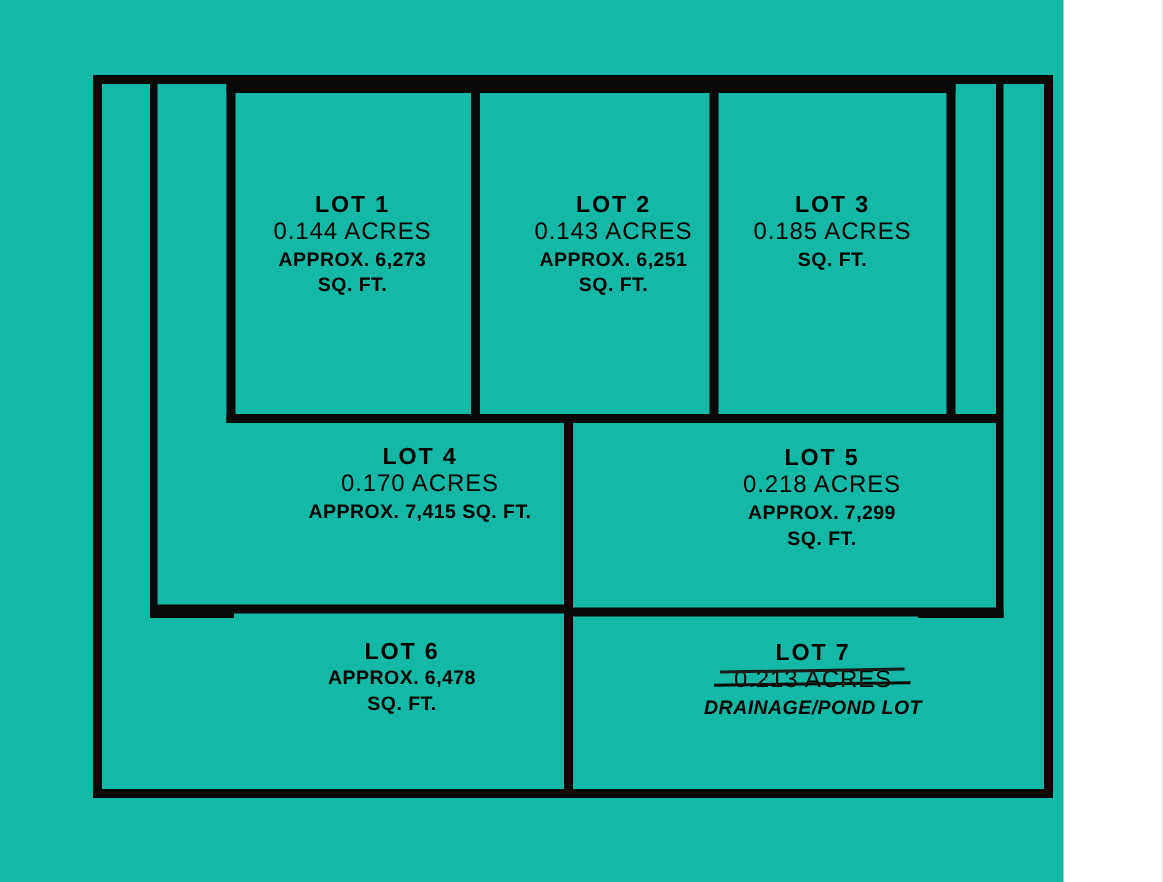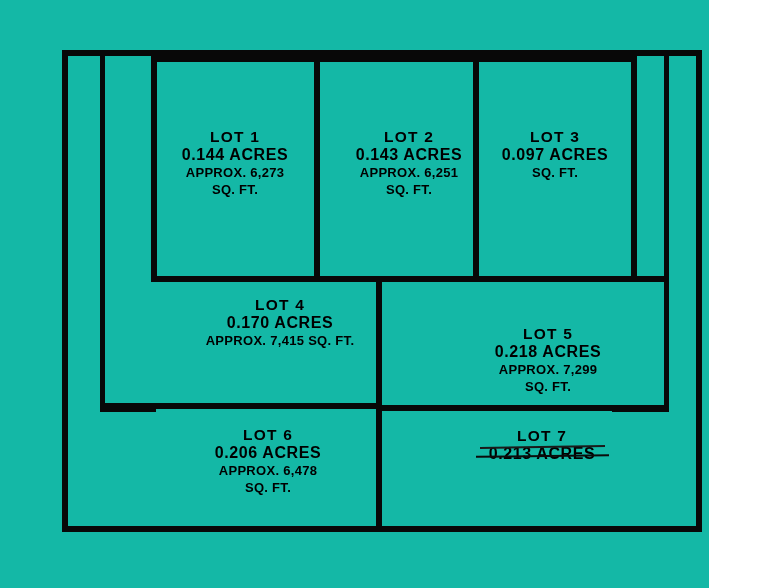--- a/index.html
+++ b/index.html
@@ -32,21 +32,21 @@
     -webkit-font-smoothing: none;
   }
   .lot-title {
     font-size: 15.5px;
     font-weight: bold;
     letter-spacing: 1.2px;
     white-space: nowrap;
   }
   .lot-acres {
     font-size: 16px;
-    font-weight: bold;
+    font-weight: normal;
     letter-spacing: 0.6px;
     white-space: nowrap;
     margin-top: 1px;
   }
   .lot-sqft {
     font-size: 13px;
     font-weight: bold;
     letter-spacing: 0.3px;
     white-space: nowrap;
     margin-top: 2px;
@@ -126,42 +126,42 @@
 
   <div class="lot-label" style="left:320px; top:128px; width:152px;margin-left:13px;">
     <div class="lot-title">LOT 2</div>
     <div class="lot-acres">0.143 ACRES</div>
     <div class="lot-sqft">APPROX. 6,251</div>
     <div class="lot-sqft">SQ. FT.</div>
   </div>
 
   <div class="lot-label" style="left:479px; top:128px; width:152px;">
     <div class="lot-title">LOT 3</div>
-    <div class="lot-acres">0.097 ACRES</div>
+    <div class="lot-acres">0.185 ACRES</div>
     <div class="lot-sqft">SQ. FT.</div>
   </div>
 
   <div class="lot-label" style="left:168px; top:296px; width:224px;">
     <div class="lot-title">LOT 4</div>
     <div class="lot-acres">0.170 ACRES</div>
     <div class="lot-sqft">APPROX. 7,415 SQ. FT.</div>
   </div>
 
-  <div class="lot-label" style="left:436px; top:297px; width:224px;margin-top:28px;">
+  <div class="lot-label" style="left:436px; top:297px; width:224px;">
     <div class="lot-title">LOT 5</div>
     <div class="lot-acres">0.218 ACRES</div>
     <div class="lot-sqft">APPROX. 7,299</div>
     <div class="lot-sqft">SQ. FT.</div>
   </div>
 
   <div class="lot-label" style="left:168px; top:426px; width:200px;">
     <div class="lot-title">LOT 6</div>
-    <div class="lot-acres">0.206 ACRES</div>
     <div class="lot-sqft">APPROX. 6,478</div>
     <div class="lot-sqft">SQ. FT.</div>
   </div>
 
   <div class="lot-label" style="left:424px; top:427px; width:236px;">
     <div class="lot-title">LOT 7</div>
     <div class="lot-acres"><span class="struck">0.213 ACRES</span></div>
+    <div class="lot-note">DRAINAGE/POND LOT</div>
   </div>
 
 </div>
 
 </body></html>

